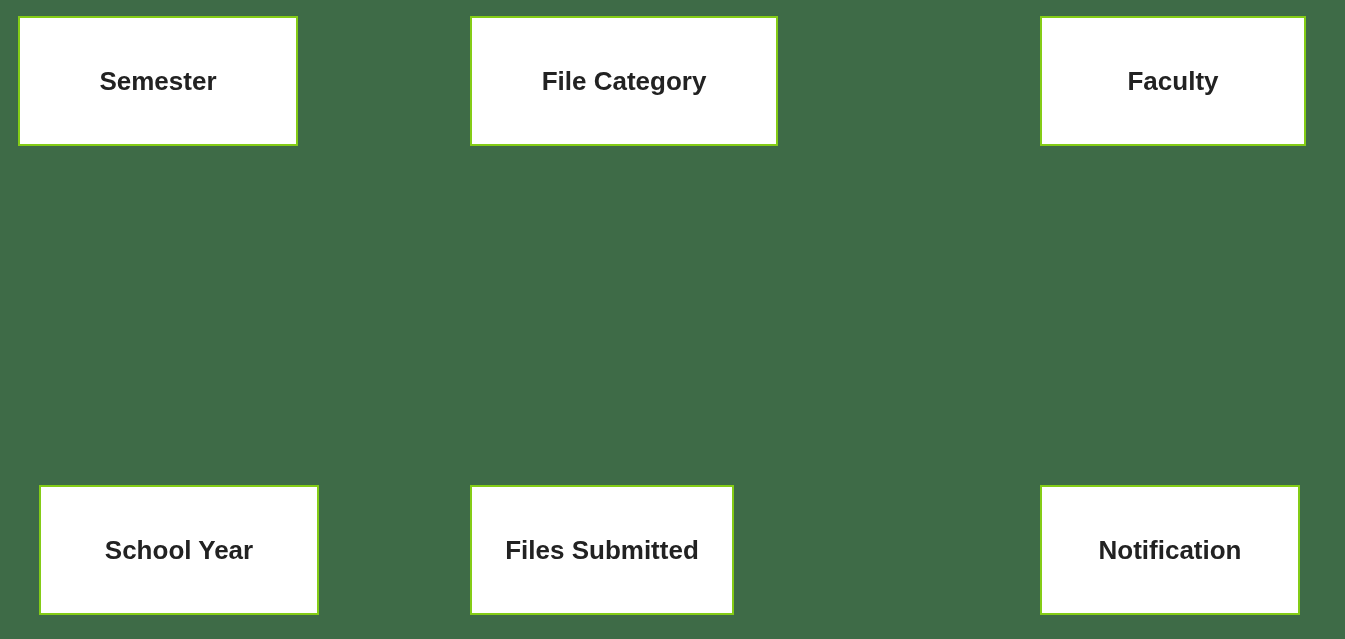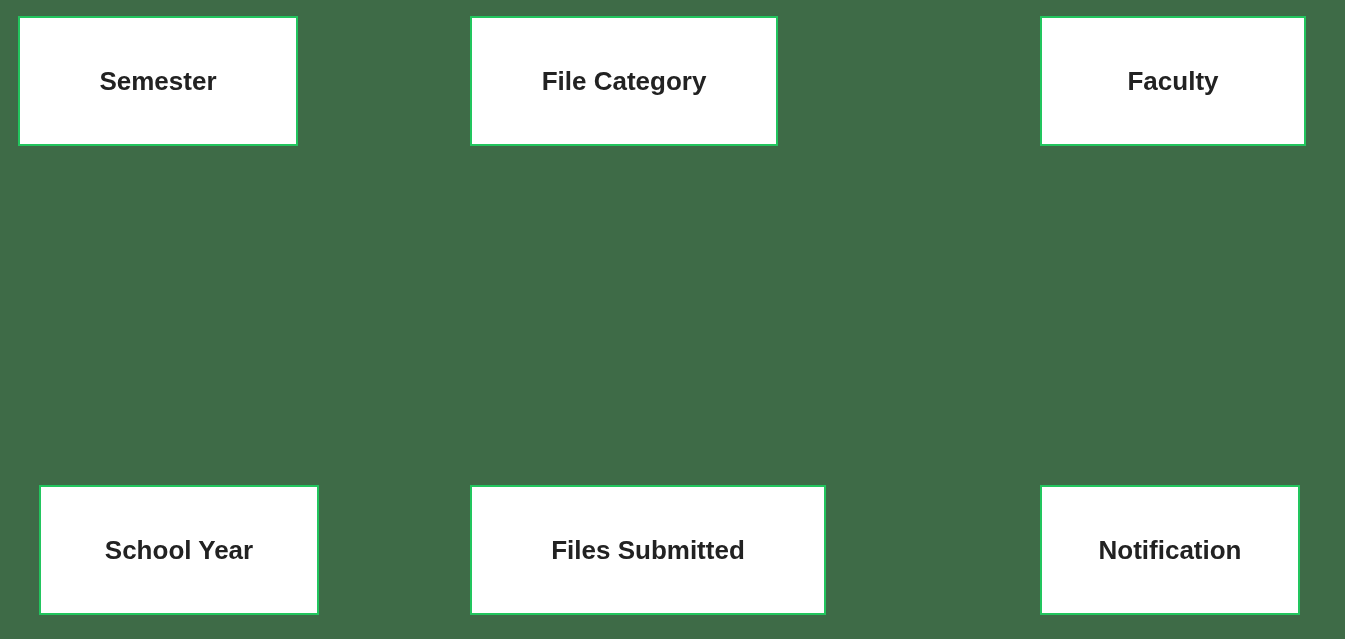--- a/index.html
+++ b/index.html
@@ -10,21 +10,21 @@
     body {
       width: 1345px;
       height: 639px;
       background-color: #3e6b47;
       font-family: Arial, Helvetica, sans-serif;
       position: relative;
     }
     .entity-box {
       position: absolute;
       background-color: #ffffff;
-      border: 2px solid #22c55e;
+      border: 2px solid #84cc16;
       display: flex;
       align-items: center;
       justify-content: center;
       font-weight: bold;
       font-size: 26px;
       color: #222222;
       height: 130px;
     }
     .box-semester {
       left: 18px;
@@ -43,21 +43,21 @@
     }
     .box-school-year {
       left: 18px;
       top: 485px;
       width: 280px;
       margin-left: 21px;
     }
     .box-files-submitted {
       left: 470px;
       top: 485px;
-      width: 356px;
+      width: 264px;
     }
     .box-notification {
       left: 1040px;
       top: 485px;
       width: 260px;
     }
   </style>
 </head>
 <body>
 

